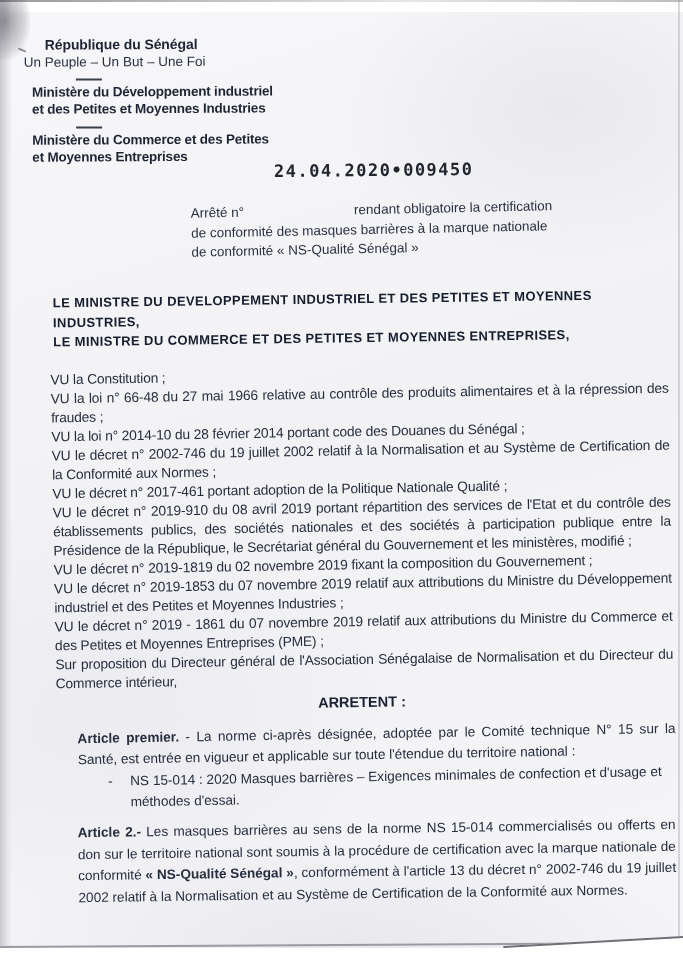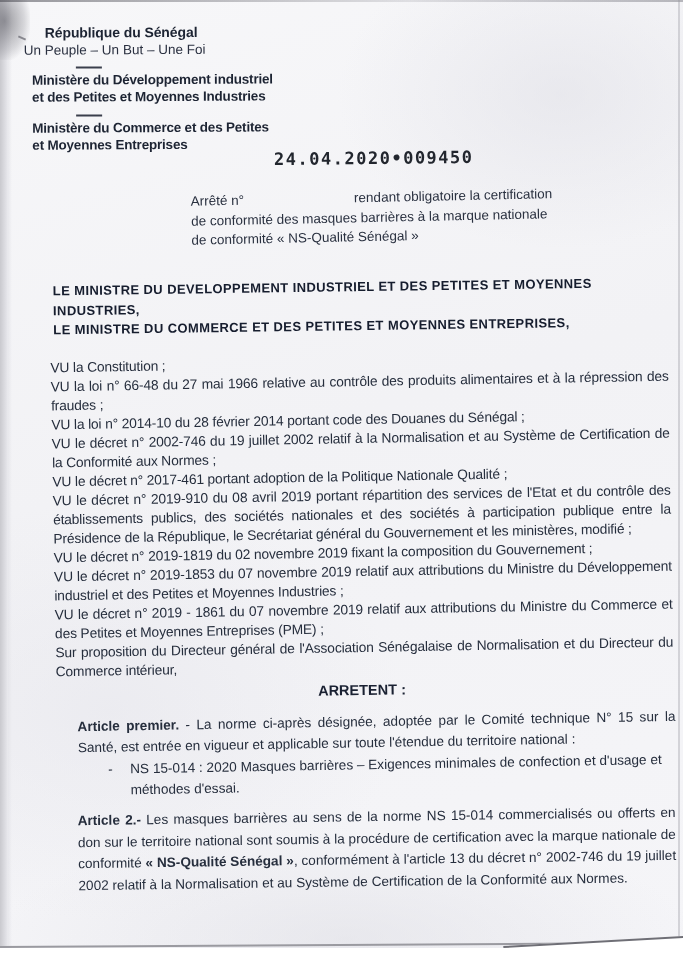--- a/index.html
+++ b/index.html
@@ -3,21 +3,21 @@
 <meta charset="utf-8">
 <style>
   * { margin:0; padding:0; box-sizing:border-box; }
   body { background:#ffffff; font-family:"Liberation Sans", sans-serif; }
   .canvas{
     position:relative; width:683px; height:960px; background:#ffffff;
     overflow:hidden;
   }
   
   .page{
-    position:absolute; left:8px; top:0; width:675px; height:948px;
+    position:absolute; left:8px; top:12px; width:675px; height:948px;
     background:
       radial-gradient(ellipse 320px 220px at 82% 10%, rgba(223,223,230,.55), transparent 70%),
       radial-gradient(ellipse 420px 300px at 15% 75%, rgba(226,226,233,.45), transparent 70%),
       radial-gradient(ellipse 500px 160px at 50% 99%, rgba(219,219,226,.5), transparent 70%),
       linear-gradient(163deg, #f7f7f9 0%, #f2f2f5 45%, #f5f5f8 100%);
   }
   
   .left-strip{ position:absolute; left:0; top:0; width:12px; height:948px;
     background:linear-gradient(90deg, #c9c9ce 0%, #e3e3e8 55%, rgba(240,240,244,0) 100%); }
   .tl-smudge{ position:absolute; left:0; top:0; width:30px; height:60px;

